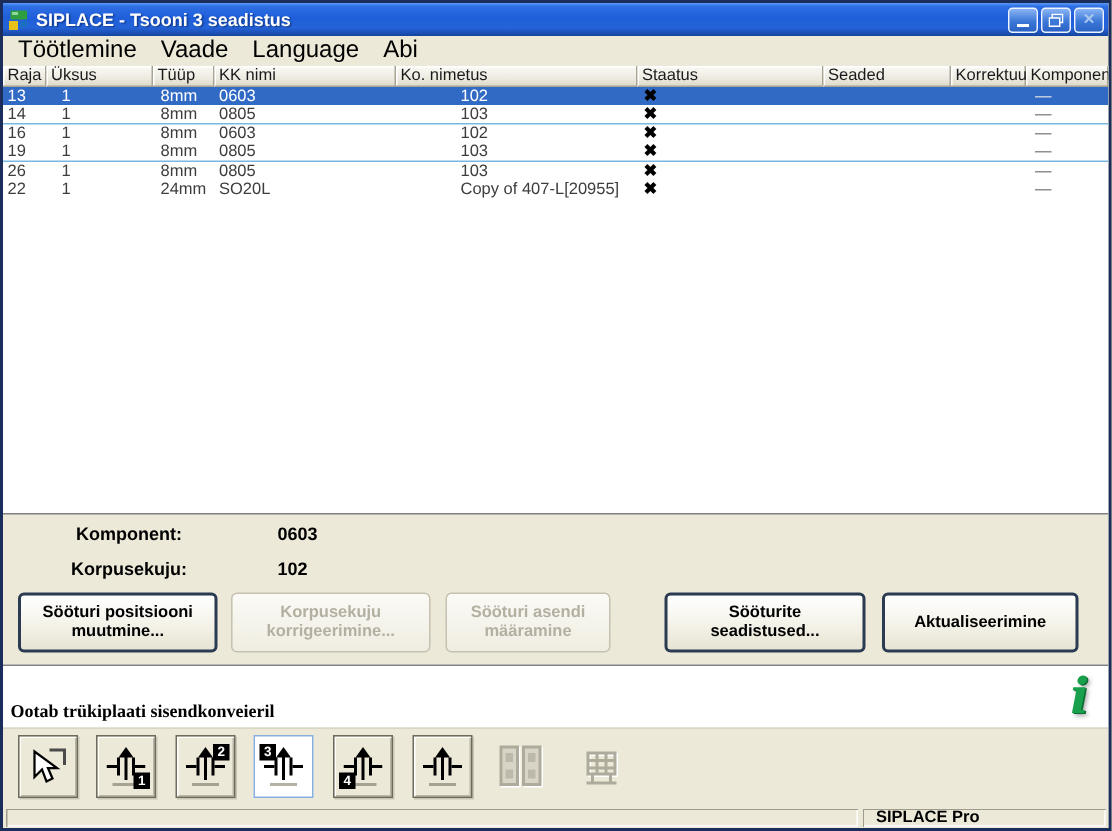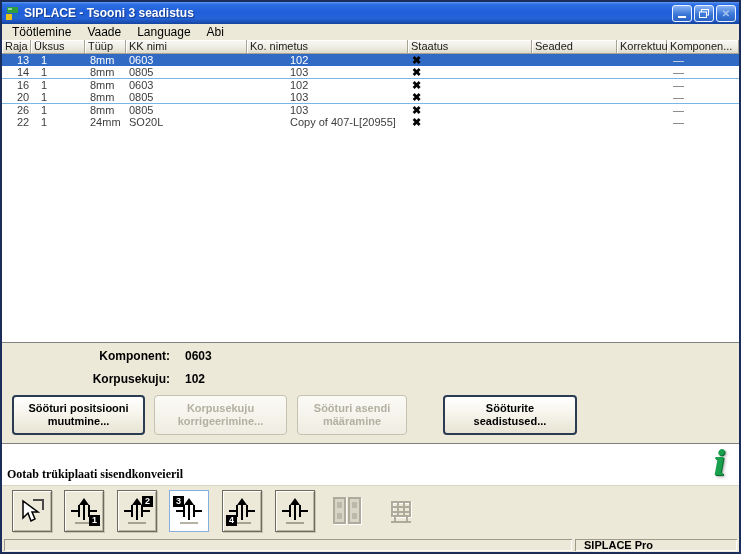--- a/index.html
+++ b/index.html
@@ -15,48 +15,48 @@
   .app-icon{width:15px;height:15px;display:inline-block;}
   .title-text{flex:1;color:#fff;font-size:12px;font-weight:bold;white-space:nowrap;
     text-shadow:1px 1px 1px #123a8a;}
   .win-controls{display:flex;gap:2px;}
   .wbtn{width:20px;height:17px;border-radius:3px;box-sizing:border-box;border:1px solid #eef4ff;
     background:linear-gradient(180deg,#8ab4f4,#3c78d8 55%,#2a62c4);
     display:flex;align-items:center;justify-content:center;color:#fff;}
   .min-glyph{width:8px;height:2px;background:#fff;margin-top:8px;}
   .close-glyph{font-size:10px;font-weight:bold;color:#a9c6ee;line-height:15px;}
   
-  .menubar{flex:0 0 16px;display:flex;align-items:center;font-size:12px;color:#000;padding-left:2px;}
+  .menubar{flex:0 0 16px;display:flex;align-items:center;font-size:16px;color:#000;padding-left:2px;}
   .menu-item{padding:1px 8px;white-space:nowrap;}
   
   .grid-header{flex:0 0 14px;display:flex;background:#ece9d8;}
   .hcell{box-sizing:border-box;font-size:11px;line-height:13px;color:#1a1a1a;padding-left:3px;
     white-space:nowrap;overflow:hidden;
     background:linear-gradient(180deg,#faf9f5 0%,#eeece2 55%,#dcd8c8 100%);
     box-shadow:inset -1px -1px 0 #a8a494, inset 1px 1px 0 #ffffff;}
-  .w0{width:29px}.w1{width:54px}.w2{width:41px}.w3{width:161px}.w4{width:121px}
+  .w0{width:29px}.w1{width:71px}.w2{width:41px}.w3{width:161px}.w4{width:121px}
   .w5{width:124px}.w6{width:85px}.w7{width:50px}.w8{flex:1}
   .grid-body{flex:1;background:#fff;overflow:hidden;}
   .grid-row{display:flex;height:12px;line-height:12px;font-size:11px;color:#3d3d3d;box-sizing:border-box;}
   .grid-row.sep{height:13px;border-bottom:1px solid #79b7e3;}
   .grid-row span{white-space:nowrap;overflow:hidden;box-sizing:border-box;display:block;}
-  .grid-row .w0{padding-left:15px}
+  .grid-row .w0{padding-left:3px}
   .grid-row .w1{padding-left:10px}
   .grid-row .w2{padding-left:5px}
   .grid-row .w3{padding-left:3px}
   .grid-row .w4{padding-left:3px}
   .statuscell{display:flex;padding-left:4px;}
   .xmark{font-style:normal;font-weight:bold;color:#000;margin-right:5px;}
   .dashcell{color:#6a6a6a;padding-left:6px;}
   .grid-row.selected{background:#316ac5;color:#fff;}
   .grid-row.selected .dashcell{color:#e6e6e6;}
   
   .info-panel{flex:0 0 100px;position:relative;background:#ece9d8;border-top:1px solid #808080;}
   .info-line{position:absolute;left:0;font-size:12px;font-weight:bold;color:#000;white-space:nowrap;}
-  .info-line .ilabel{display:inline-block;width:168px;text-align:right;margin-right:15px;}
+  .info-line .ilabel{display:inline-block;width:168px;text-align:center;margin-right:15px;}
   .il1{top:6px}.il2{top:29px}
   .abtn{position:absolute;top:52px;height:40px;box-sizing:border-box;border-radius:4px;
     background:linear-gradient(180deg,#ffffff,#f4f2e8 55%,#e7e4d4);
     border:2px solid #2a3b52;color:#000;font-family:inherit;font-size:11px;font-weight:bold;
     display:flex;align-items:center;justify-content:center;text-align:center;line-height:13px;padding:2px 5px;}
   .abtn.disabled{border:1px solid #c5c2b2;color:#b3b0a2;background:linear-gradient(180deg,#fbfaf6,#efede1);}
   .ab0{left:10px;width:133px}.ab1{left:152px;width:133px}.ab2{left:295px;width:110px}
   .ab3{left:441px;width:134px}.ab4{left:586px;width:131px}
   
   .message-area{flex:0 0 41px;background:#fff;border-top:1px solid #808080;position:relative;}
@@ -166,21 +166,21 @@
       <span class="w2">8mm</span>
       <span class="w3">0603</span>
       <span class="w4">102</span>
       <span class="w5 statuscell"><i class="xmark">✖</i></span>
       <span class="w6"></span>
       <span class="w7"></span>
       <span class="w8 dashcell">—</span>
     </div>
 
     <div class="grid-row sep">
-      <span class="w0">20</span>
+      <span class="w0">19</span>
       <span class="w1">1</span>
       <span class="w2">8mm</span>
       <span class="w3">0805</span>
       <span class="w4">103</span>
       <span class="w5 statuscell"><i class="xmark">✖</i></span>
       <span class="w6"></span>
       <span class="w7"></span>
       <span class="w8 dashcell">—</span>
     </div>
 
@@ -214,20 +214,21 @@
     <div class="info-line il1">
       <span class="ilabel">Komponent:</span><span class="ivalue">0603</span>
     </div>
     <div class="info-line il2">
       <span class="ilabel">Korpusekuju:</span><span class="ivalue">102</span>
     </div>
     <button class="abtn ab0">Sööturi positsiooni muutmine...</button>
     <button class="abtn ab1 disabled">Korpusekuju korrigeerimine...</button>
     <button class="abtn ab2 disabled">Sööturi asendi määramine</button>
     <button class="abtn ab3">Sööturite seadistused...</button>
+    <button class="abtn ab4">Aktualiseerimine</button>
   </div>
 
   <div class="message-area">
     <div class="status-text">Ootab trükiplaati sisendkonveieril</div>
     <div class="info-icon">i</div>
   </div>
 
   <div class="toolbar">
 
     <div class="tbtn t0">

